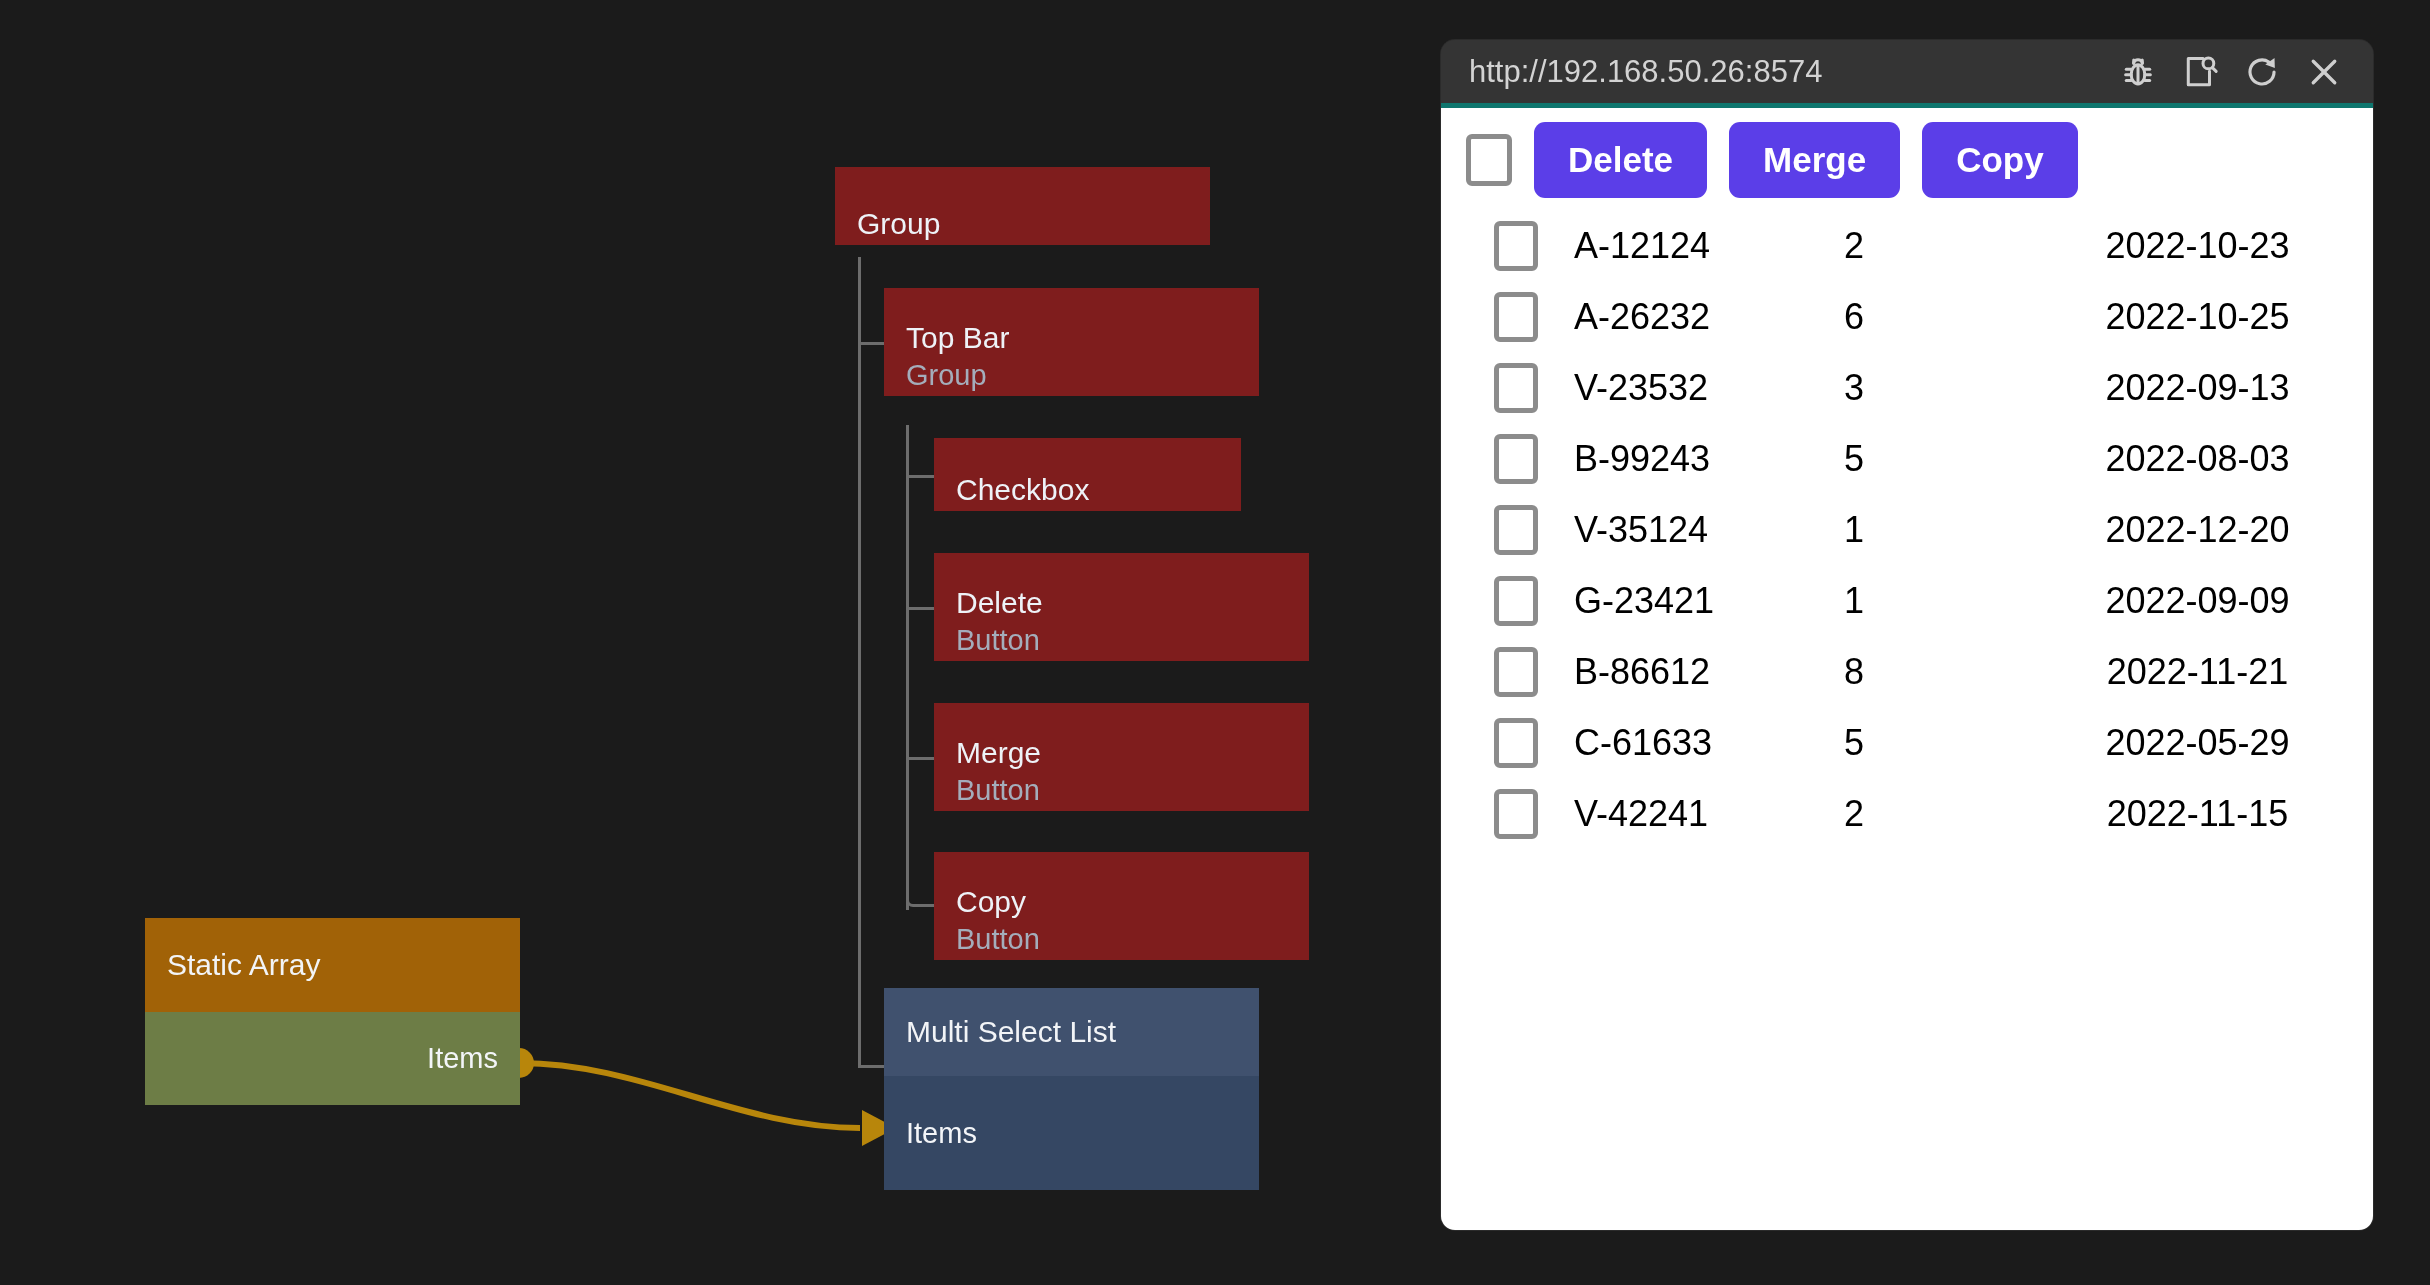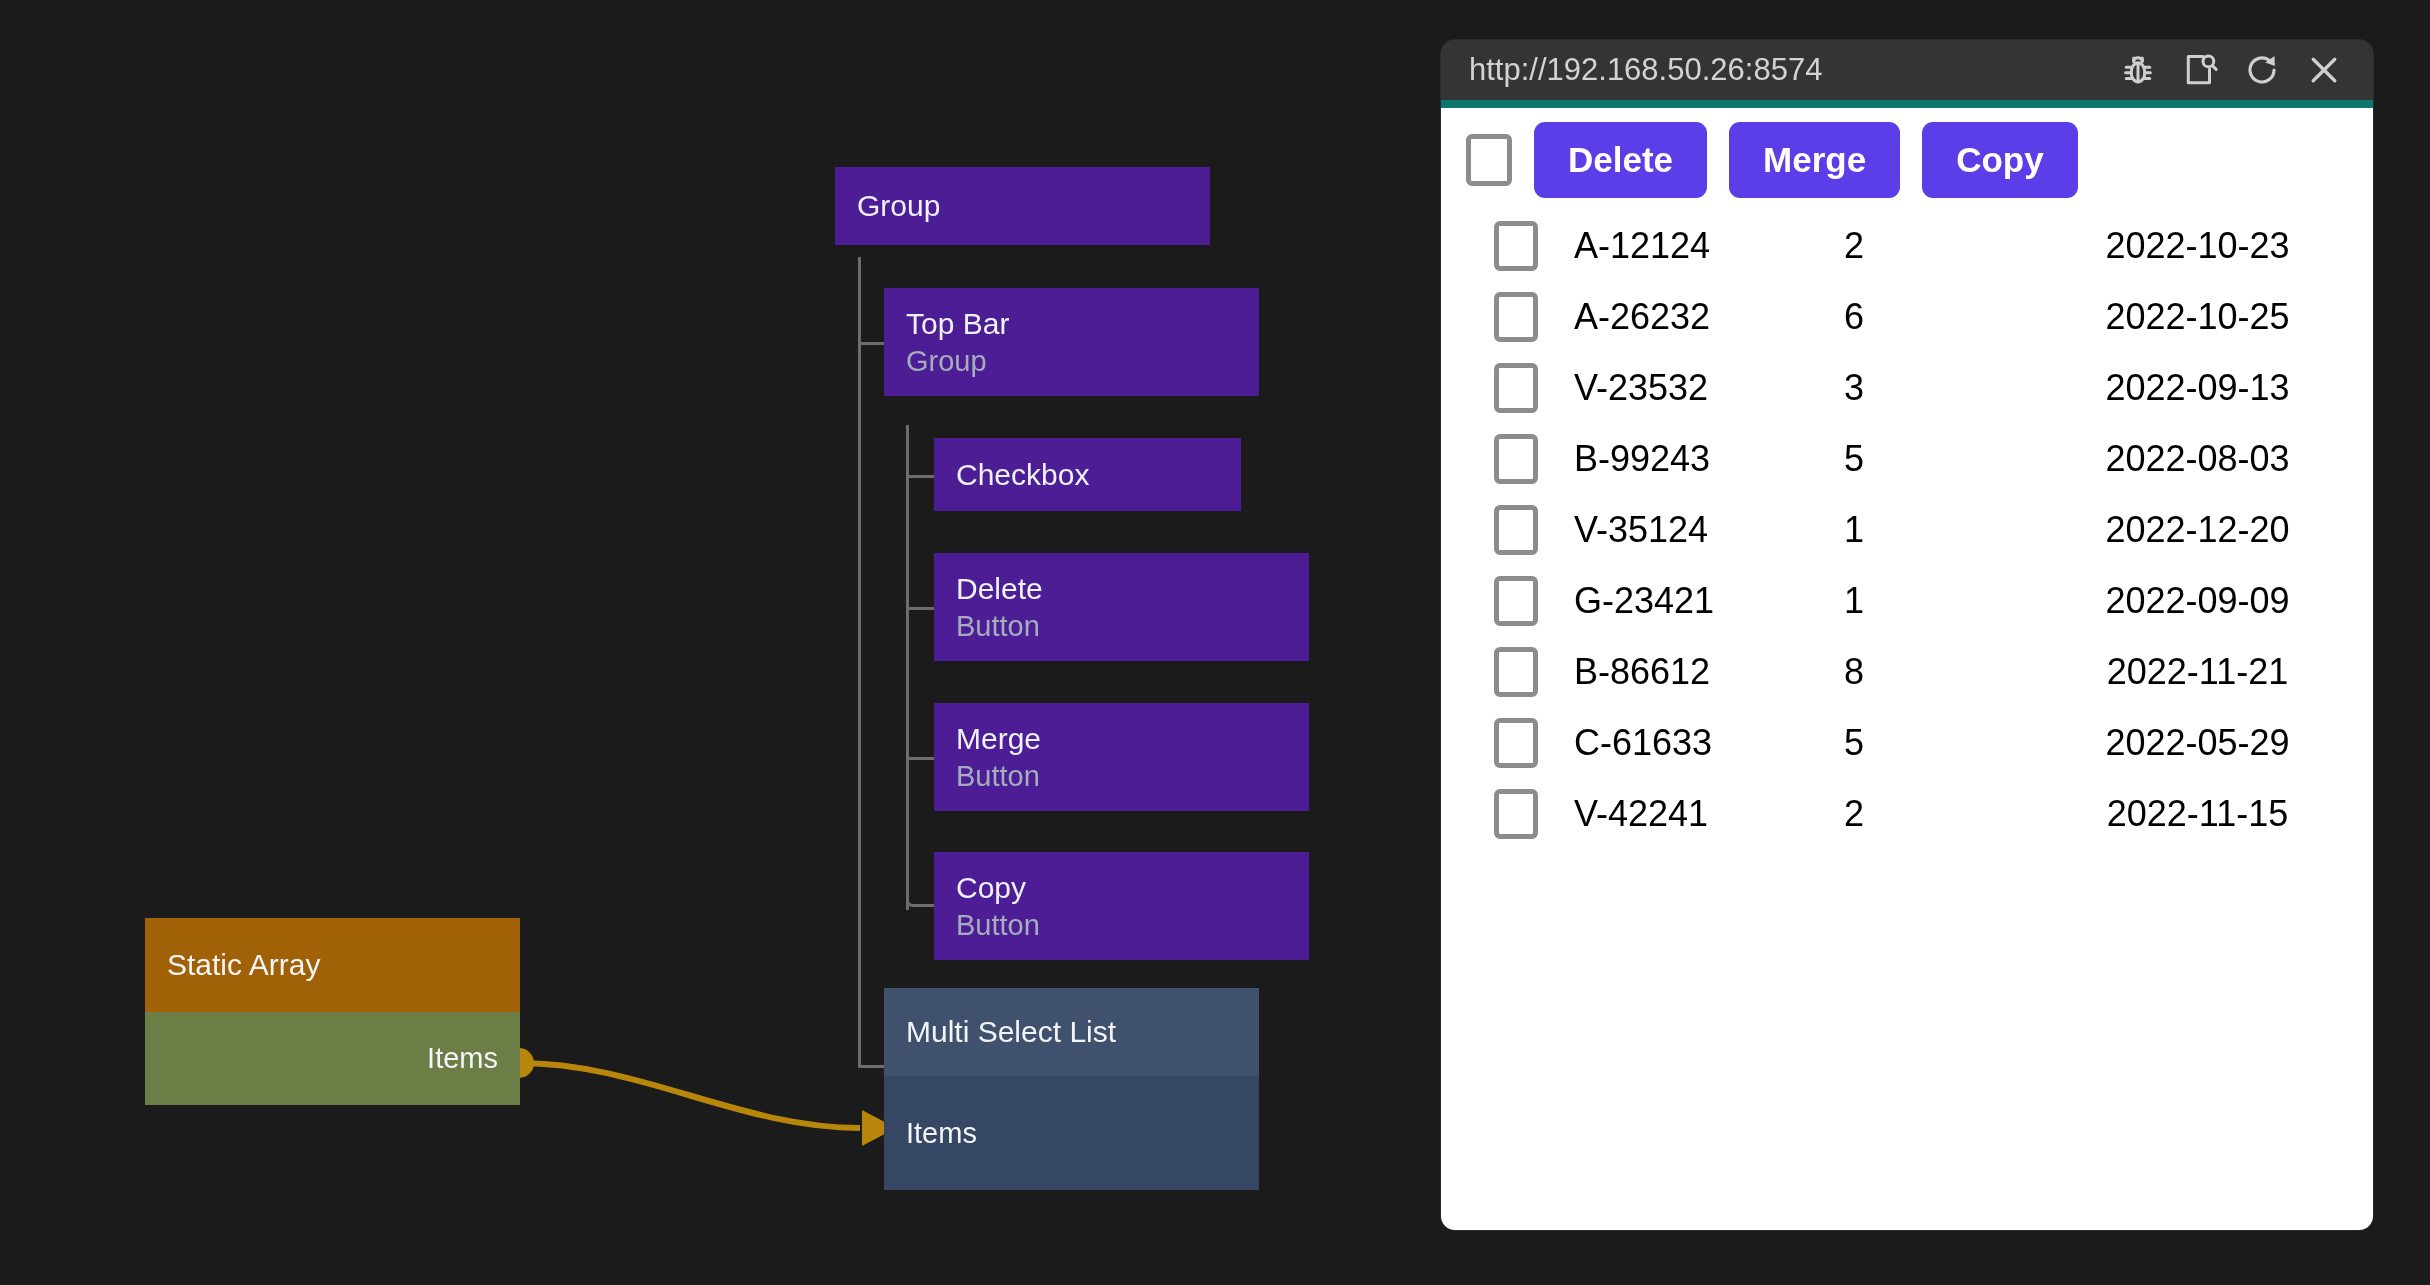--- a/index.html
+++ b/index.html
@@ -28,26 +28,26 @@
 
   #edge-layer {
     position: absolute;
     left: 0; top: 0;
     width: 2430px; height: 1285px;
     pointer-events: none;
   }
 
   .tree-node {
     position: absolute;
-    background: #4c1d95;
+    background: #7f1d1d;
     color: #eef1f6;
-    padding: 16px 22px;
+    padding: 4px 22px;
     display: flex;
     flex-direction: column;
-    justify-content: center;
+    justify-content: flex-end;
   }
   .tree-node .node-title {
     font-size: 30px;
     line-height: 1.18;
     color: #eef2f7;
     white-space: nowrap;
   }
   .tree-node .node-sub {
     font-size: 29px;
     line-height: 1.18;
@@ -115,21 +115,21 @@
     flex-direction: column;
   }
 
   #title-bar {
     height: 68px;
     flex: 0 0 68px;
     background: #343434;
     display: flex;
     align-items: center;
     padding: 0 22px 0 28px;
-    border-bottom: 8px solid #0f766e;
+    border-bottom: 5px solid #0f766e;
   }
   #url-text {
     flex: 1;
     font-size: 31px;
     color: #d3d3d3;
     white-space: nowrap;
     overflow: hidden;
   }
   .tb-icon {
     width: 54px;

